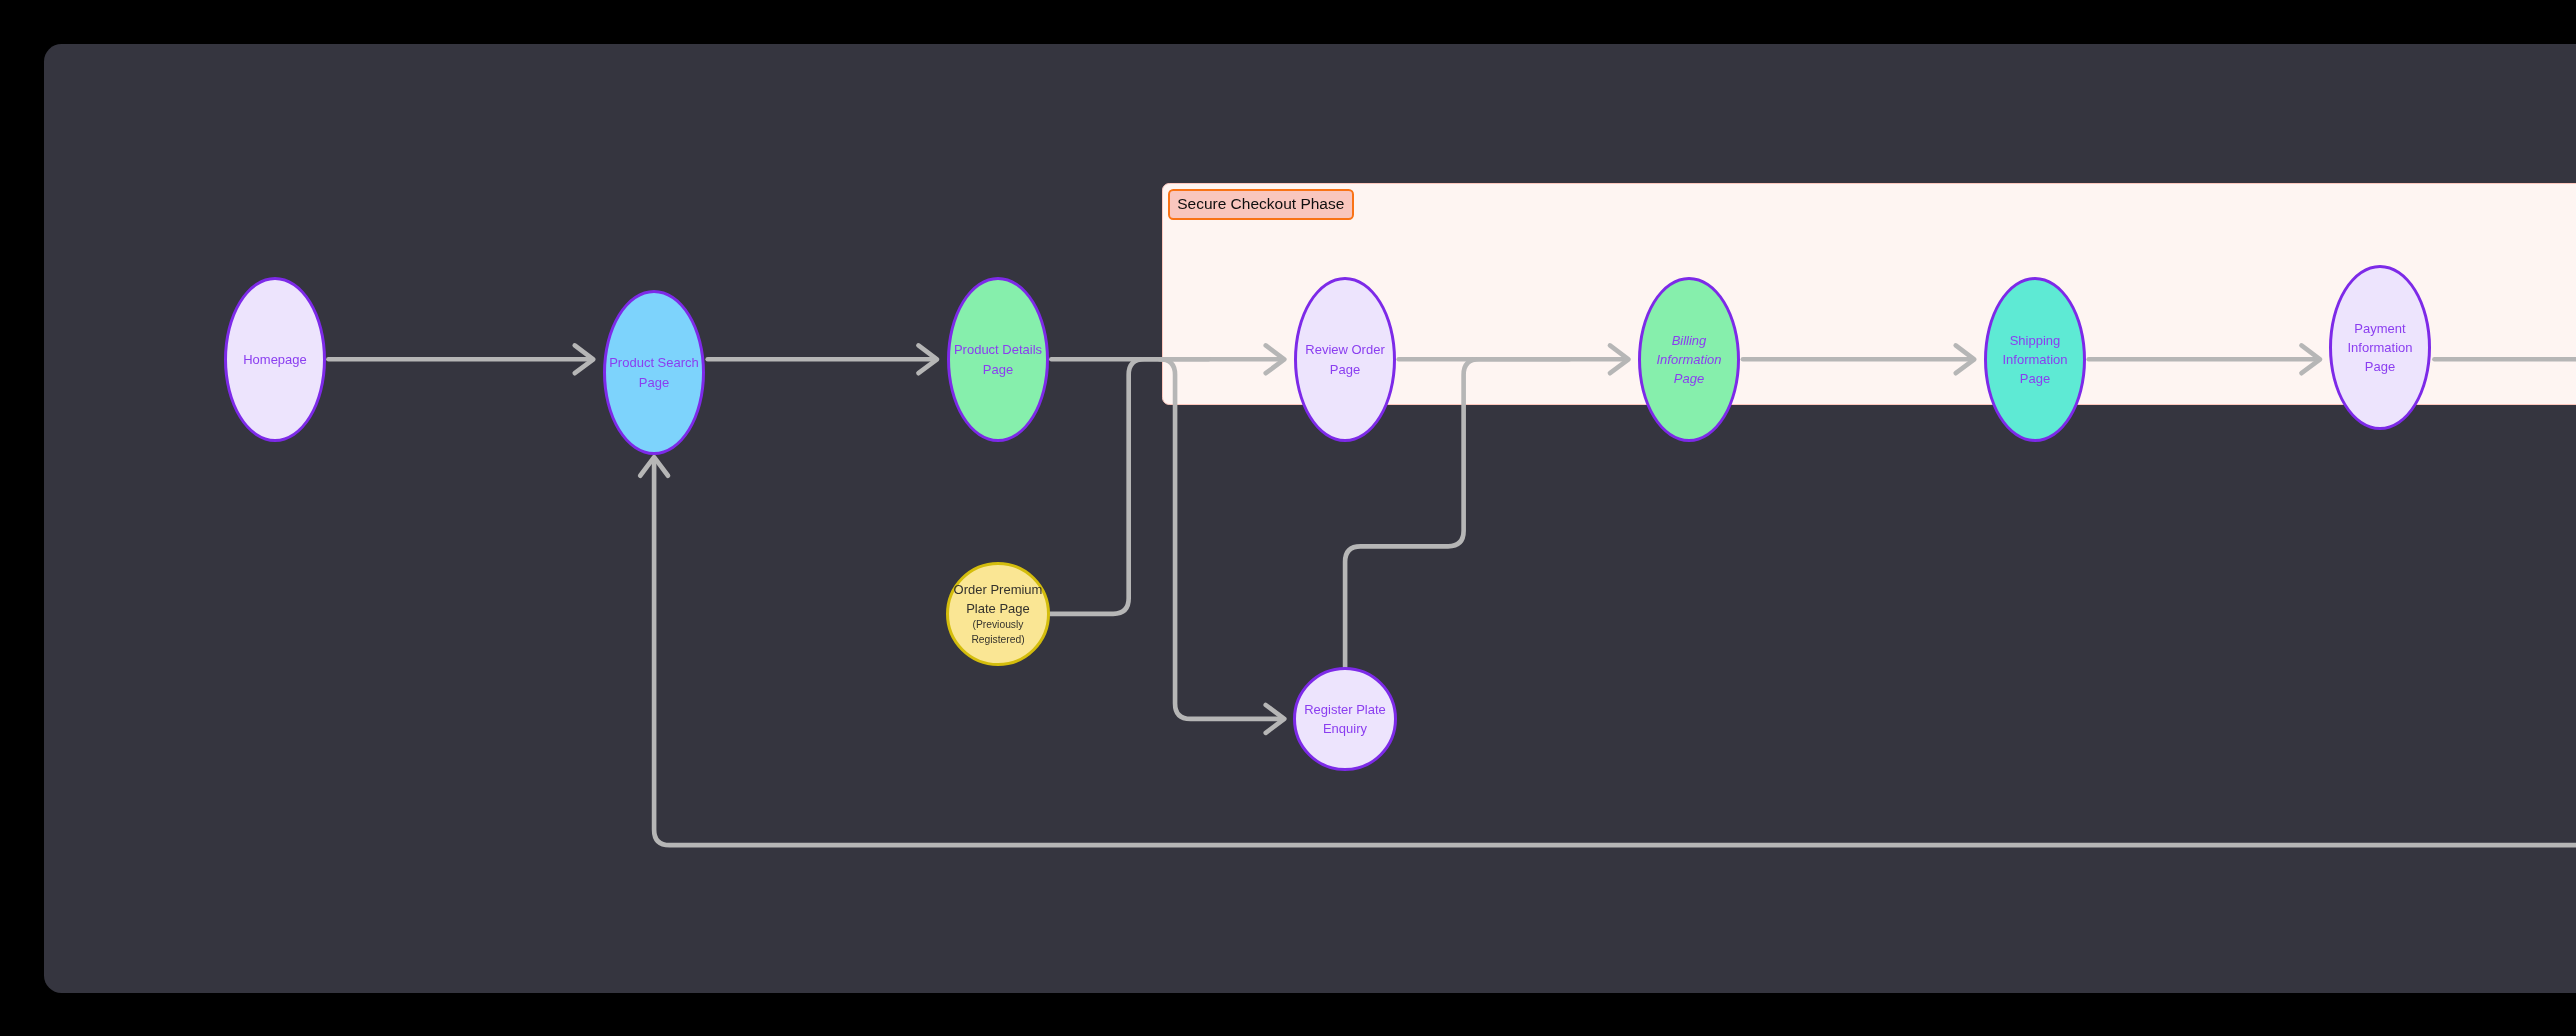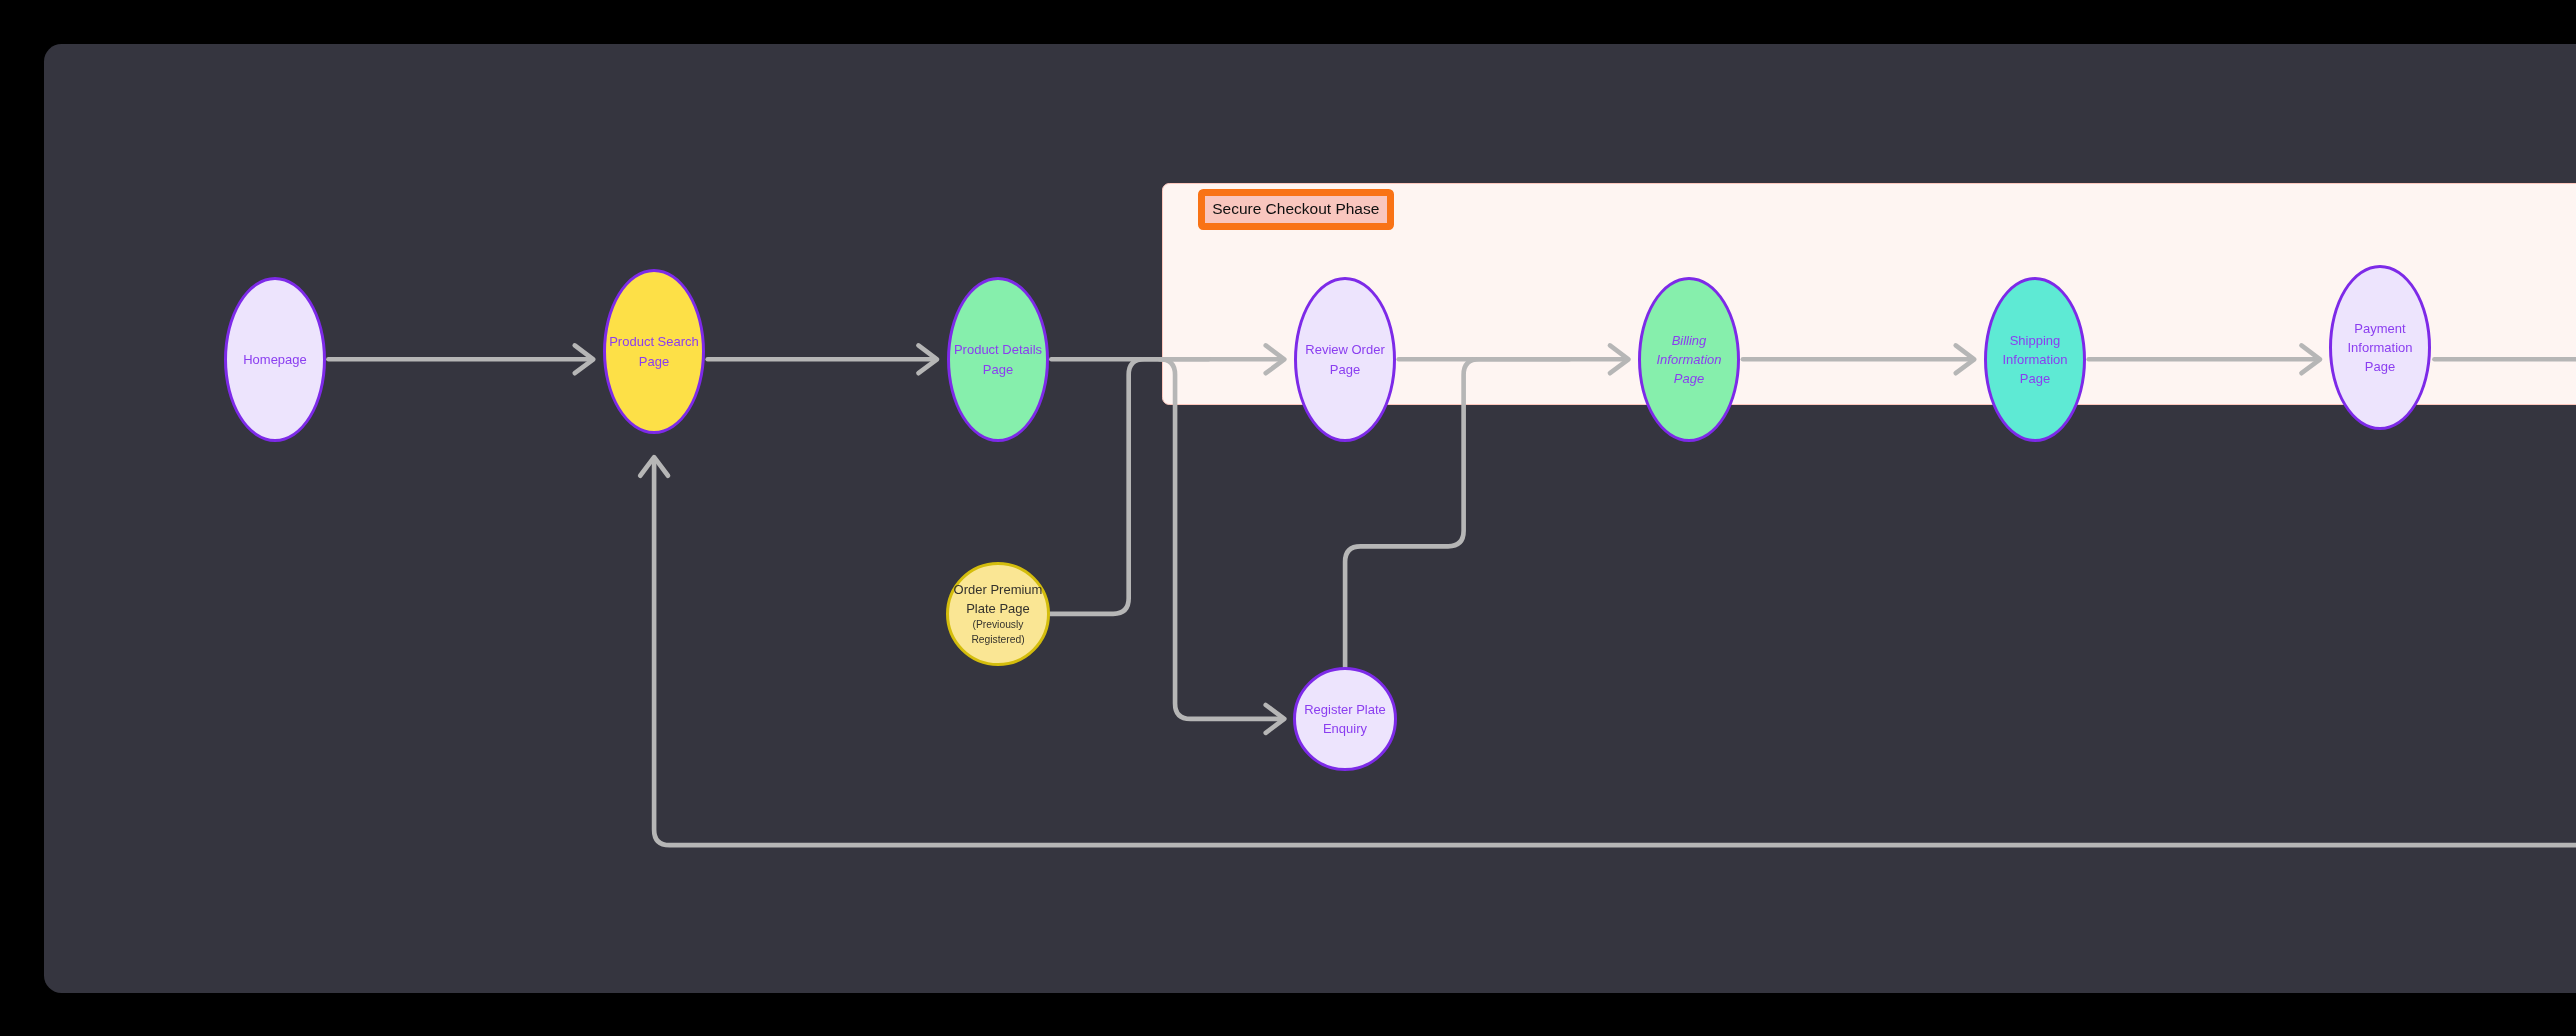--- a/index.html
+++ b/index.html
@@ -36,29 +36,28 @@
     box-sizing: border-box;
     background: #fef5f2;
     border: 1.5px solid #fcc7bd;
     border-radius: 7.2px;
   }
 
   .cluster-label {
     position: absolute;
     box-sizing: border-box;
     background: #f9c6be;
-    border: 7px solid #f97316;
+    border: 2px solid #f97316;
     border-radius: 5.2px;
     color: #0f0f0f;
     font-size: 15.5px;
     line-height: 1;
     padding: 5.2px 7.2px 6.2px 7.2px;
     white-space: nowrap;
     font-family: "Liberation Sans", sans-serif;
-    margin-left: 30px;
   }
 
   
   .node {
     position: absolute;
     box-sizing: border-box;
     display: flex;
     align-items: center;
     justify-content: center;
     text-align: center;
@@ -159,21 +158,21 @@
       <path class="edge-line" d="M 2525 1209 L 2525 1005 Q 2525 975 2555 975 L 2725 975 Q 2755 975 2755 945 L 2755 642 Q 2755 612 2785 612 L 2960 612" style="stroke: rgb(182, 182, 182);"></path>
 
       <path class="edge-line" d="M 5208 772 L 5208 1525 Q 5208 1555 5178 1555 L 1214 1555 Q 1184 1555 1184 1525 L 1184 810" style="stroke: rgb(182, 182, 182);"></path>
       <path class="edge-head" d="M 1157 838 L 1184 802 L 1211 838" style="stroke: rgb(182, 182, 182);"></path>
     </svg>
 
     <div class="node purple" style="left: 180px; top: 233px; width: 102px; height: 165px; background: rgb(237, 228, 253); border-color: rgb(125, 42, 232); color: rgb(139, 62, 240); text-align: right;">
       <span class="node-label">Homepage</span>
     </div>
 
-    <div class="node purple" style="left: 559px; top: 225px; width: 102px; height: 165px; background: #fde047; border-color: rgb(125, 42, 232); color: rgb(139, 62, 240);">
+    <div class="node purple" style="left: 559px; top: 246px; width: 102px; height: 165px; background: #7dd3fc; border-color: rgb(125, 42, 232); color: rgb(139, 62, 240);">
       <span class="node-label">Product Search<br>Page</span>
     </div>
 
     <div class="node purple" style="left: 903px; top: 233px; width: 102px; height: 165px; background: #86efac; border-color: rgb(125, 42, 232); color: rgb(139, 62, 240);">
       <span class="node-label">Product Details<br>Page</span>
     </div>
 
     <div class="node purple" style="left: 1250px; top: 233px; width: 102px; height: 165px; background: rgb(237, 228, 253); border-color: rgb(125, 42, 232); color: rgb(139, 62, 240); text-align: center;">
       <span class="node-label">Review Order<br>Page</span>
     </div>

